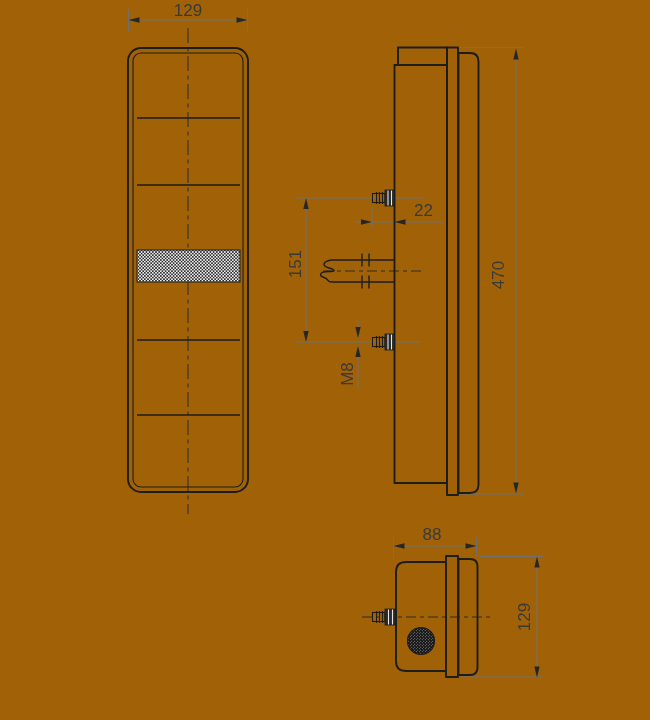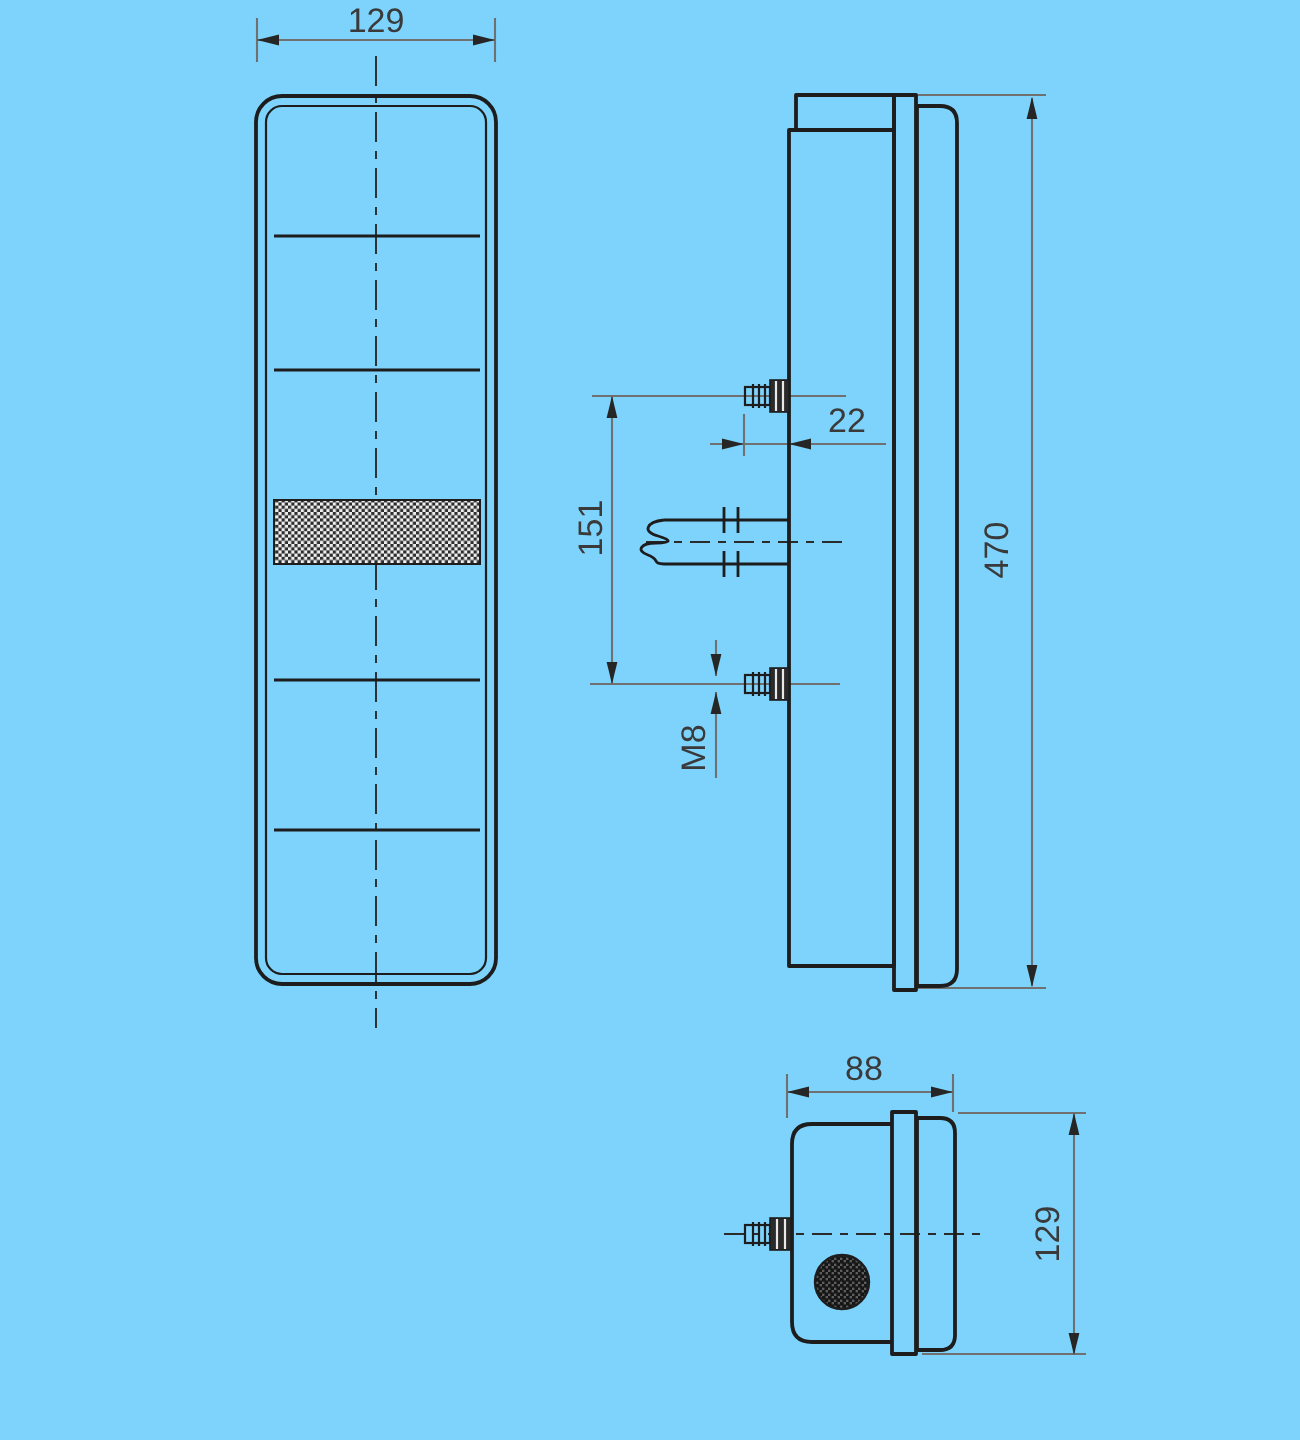--- a/index.html
+++ b/index.html
@@ -1,16 +1,16 @@
 <!DOCTYPE html>
 <html><head>
 <meta charset="utf-8">
 <style>
   html,body{margin:0;padding:0;background:#ffffff;}
-  .sheet{position:relative;width:650px;height:720px;background:#7dd3fc;overflow:hidden;}
+  .sheet{position:relative;width:650px;height:720px;background:#a16207;overflow:hidden;}
   svg{display:block;}
   .ol{fill:none;stroke:#1d1d1d;stroke-width:1.9;stroke-linejoin:round;}
   .om{fill:none;stroke:#1d1d1d;stroke-width:1.4;stroke-linejoin:round;}
   .th{fill:none;stroke:#1d1d1d;stroke-width:1.1;}
   .dl{fill:none;stroke:#707070;stroke-width:1.05;}
   .ar{fill:#262626;stroke:none;}
   .cl{fill:none;stroke:#2b2b2b;stroke-width:0.95;stroke-dasharray:15 4.5 4 4.5;}
   .cl2{fill:none;stroke:#2b2b2b;stroke-width:0.95;stroke-dasharray:10 4 4 4;}
   .nut{fill:#2a2a2a;stroke:#1d1d1d;stroke-width:0.8;}
   .slit{stroke:#e8e8e8;stroke-width:1.1;}

